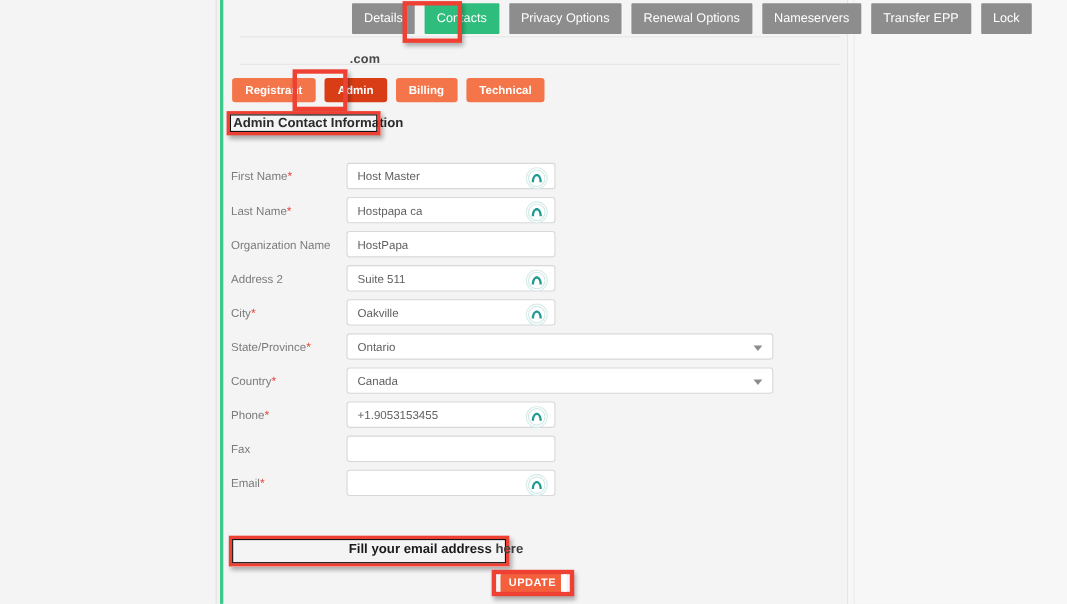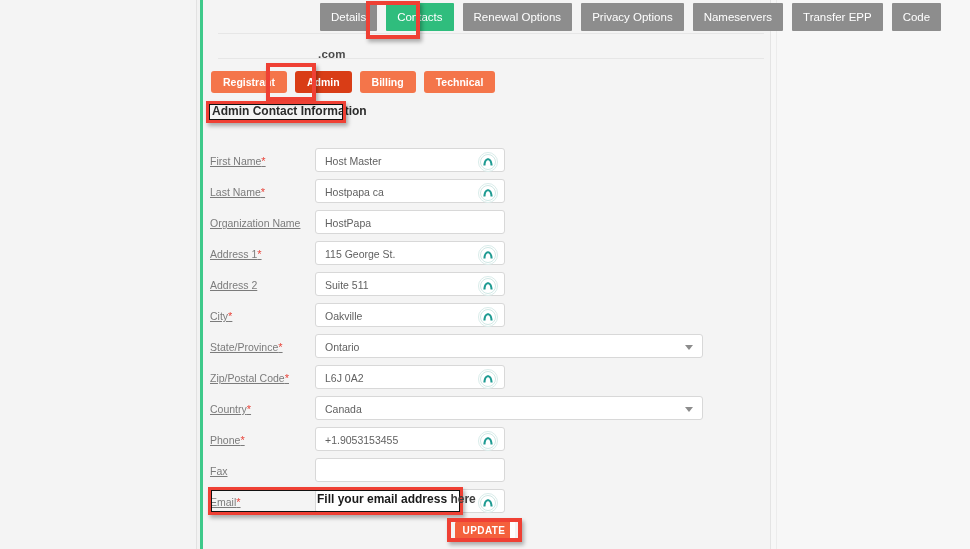--- a/index.html
+++ b/index.html
@@ -86,21 +86,21 @@
     width:9px;height:9px;border:1px solid #b9b9b9;background:#fbfbfb;
     display:inline-block;cursor:pointer;
   }
   .chk-label{font-size:10.5px;color:#8a8a8a;white-space:nowrap;}
 
   
   .form{position:absolute;left:210px;top:148px;width:540px;}
   .row{height:31px;position:relative;}
   .row-label{
     position:absolute;left:0;top:7px;
-    font-size:10.5px;color:#7b7b7b;white-space:nowrap;text-decoration:underline;
+    font-size:10.5px;color:#7b7b7b;white-space:nowrap;
   }
   .req{color:#e8443a;font-size:11px;}
   .ctrl{
     position:absolute;left:105px;top:0;
     height:24px;box-sizing:border-box;
     background:#ffffff;border:1px solid #d8d8d8;border-radius:3px;
   }
   .ctrl.narrow{width:190px;padding-left:42px;}
   .ctrl.wide{width:388px;padding-left:40px;}
   .ctrl .val{
@@ -177,25 +177,25 @@
   <div class="left-edge-line"></div>
   <div class="right-gutter"></div>
   <div class="right-edge-line"></div>
   <div class="right-edge-line2"></div>
 
   <div class="panel"></div>
 
   <div class="tabstrip" id="tabstrip">
       <div class="tab">Details</div>
       <div class="tab active">Contacts</div>
+      <div class="tab">Privacy Options</div>
       <div class="tab">Renewal Options</div>
-      <div class="tab">Privacy Options</div>
       <div class="tab">Nameservers</div>
       <div class="tab">Transfer EPP</div>
-      <div class="tab">Code</div>
+      <div class="tab">Lock</div>
     </div>
 
   <div class="divider" id="div1"></div>
   <div class="domain-line">.com</div>
   <div class="divider" id="div2"></div>
 
   <div class="subtabs" id="subtabs">
       <div class="subtab">Registrant</div>
       <div class="subtab active">Admin</div>
       <div class="subtab">Billing</div>
@@ -230,32 +230,20 @@
           </span>
         </div>
       </div>
       <div class="row">
         <div class="row-label"><span>Organization Name</span></div>
         <div class="ctrl narrow">
           <span class="val">HostPapa</span>
         </div>
       </div>
       <div class="row">
-        <div class="row-label"><span>Address 1</span><span class="req">*</span></div>
-        <div class="ctrl narrow">
-          <span class="val">115 George St.</span>
-          <span class="pw-icon">
-            <svg width="16" height="16" viewBox="0 0 16 16" aria-hidden="true">
-              <circle cx="8" cy="8" r="7.5" fill="#ffffff" stroke="#cfe8e5" stroke-width="1"></circle>
-              <path d="M3.4 11.6 C3.4 6.6 6.0 4.2 8 4.2 C10.0 4.2 12.6 6.6 12.6 11.6 L10.5 11.6 C10.5 7.9 9.4 6.3 8 6.3 C6.6 6.3 5.5 7.9 5.5 11.6 Z" fill="#1e9b92"></path>
-            </svg>
-          </span>
-        </div>
-      </div>
-      <div class="row">
         <div class="row-label"><span>Address 2</span></div>
         <div class="ctrl narrow">
           <span class="val">Suite 511</span>
           <span class="pw-icon">
             <svg width="16" height="16" viewBox="0 0 16 16" aria-hidden="true">
               <circle cx="8" cy="8" r="7.5" fill="#ffffff" stroke="#cfe8e5" stroke-width="1"></circle>
               <path d="M3.4 11.6 C3.4 6.6 6.0 4.2 8 4.2 C10.0 4.2 12.6 6.6 12.6 11.6 L10.5 11.6 C10.5 7.9 9.4 6.3 8 6.3 C6.6 6.3 5.5 7.9 5.5 11.6 Z" fill="#1e9b92"></path>
             </svg>
           </span>
         </div>
@@ -270,32 +258,20 @@
               <path d="M3.4 11.6 C3.4 6.6 6.0 4.2 8 4.2 C10.0 4.2 12.6 6.6 12.6 11.6 L10.5 11.6 C10.5 7.9 9.4 6.3 8 6.3 C6.6 6.3 5.5 7.9 5.5 11.6 Z" fill="#1e9b92"></path>
             </svg>
           </span>
         </div>
       </div>
       <div class="row">
         <div class="row-label"><span>State/Province</span><span class="req">*</span></div>
         <div class="ctrl wide">
           <span class="val">Ontario</span>
           <span class="caret"></span>
-        </div>
-      </div>
-      <div class="row">
-        <div class="row-label"><span>Zip/Postal Code</span><span class="req">*</span></div>
-        <div class="ctrl narrow">
-          <span class="val">L6J 0A2</span>
-          <span class="pw-icon">
-            <svg width="16" height="16" viewBox="0 0 16 16" aria-hidden="true">
-              <circle cx="8" cy="8" r="7.5" fill="#ffffff" stroke="#cfe8e5" stroke-width="1"></circle>
-              <path d="M3.4 11.6 C3.4 6.6 6.0 4.2 8 4.2 C10.0 4.2 12.6 6.6 12.6 11.6 L10.5 11.6 C10.5 7.9 9.4 6.3 8 6.3 C6.6 6.3 5.5 7.9 5.5 11.6 Z" fill="#1e9b92"></path>
-            </svg>
-          </span>
         </div>
       </div>
       <div class="row">
         <div class="row-label"><span>Country</span><span class="req">*</span></div>
         <div class="ctrl wide">
           <span class="val">Canada</span>
           <span class="caret"></span>
         </div>
       </div>
       <div class="row">

